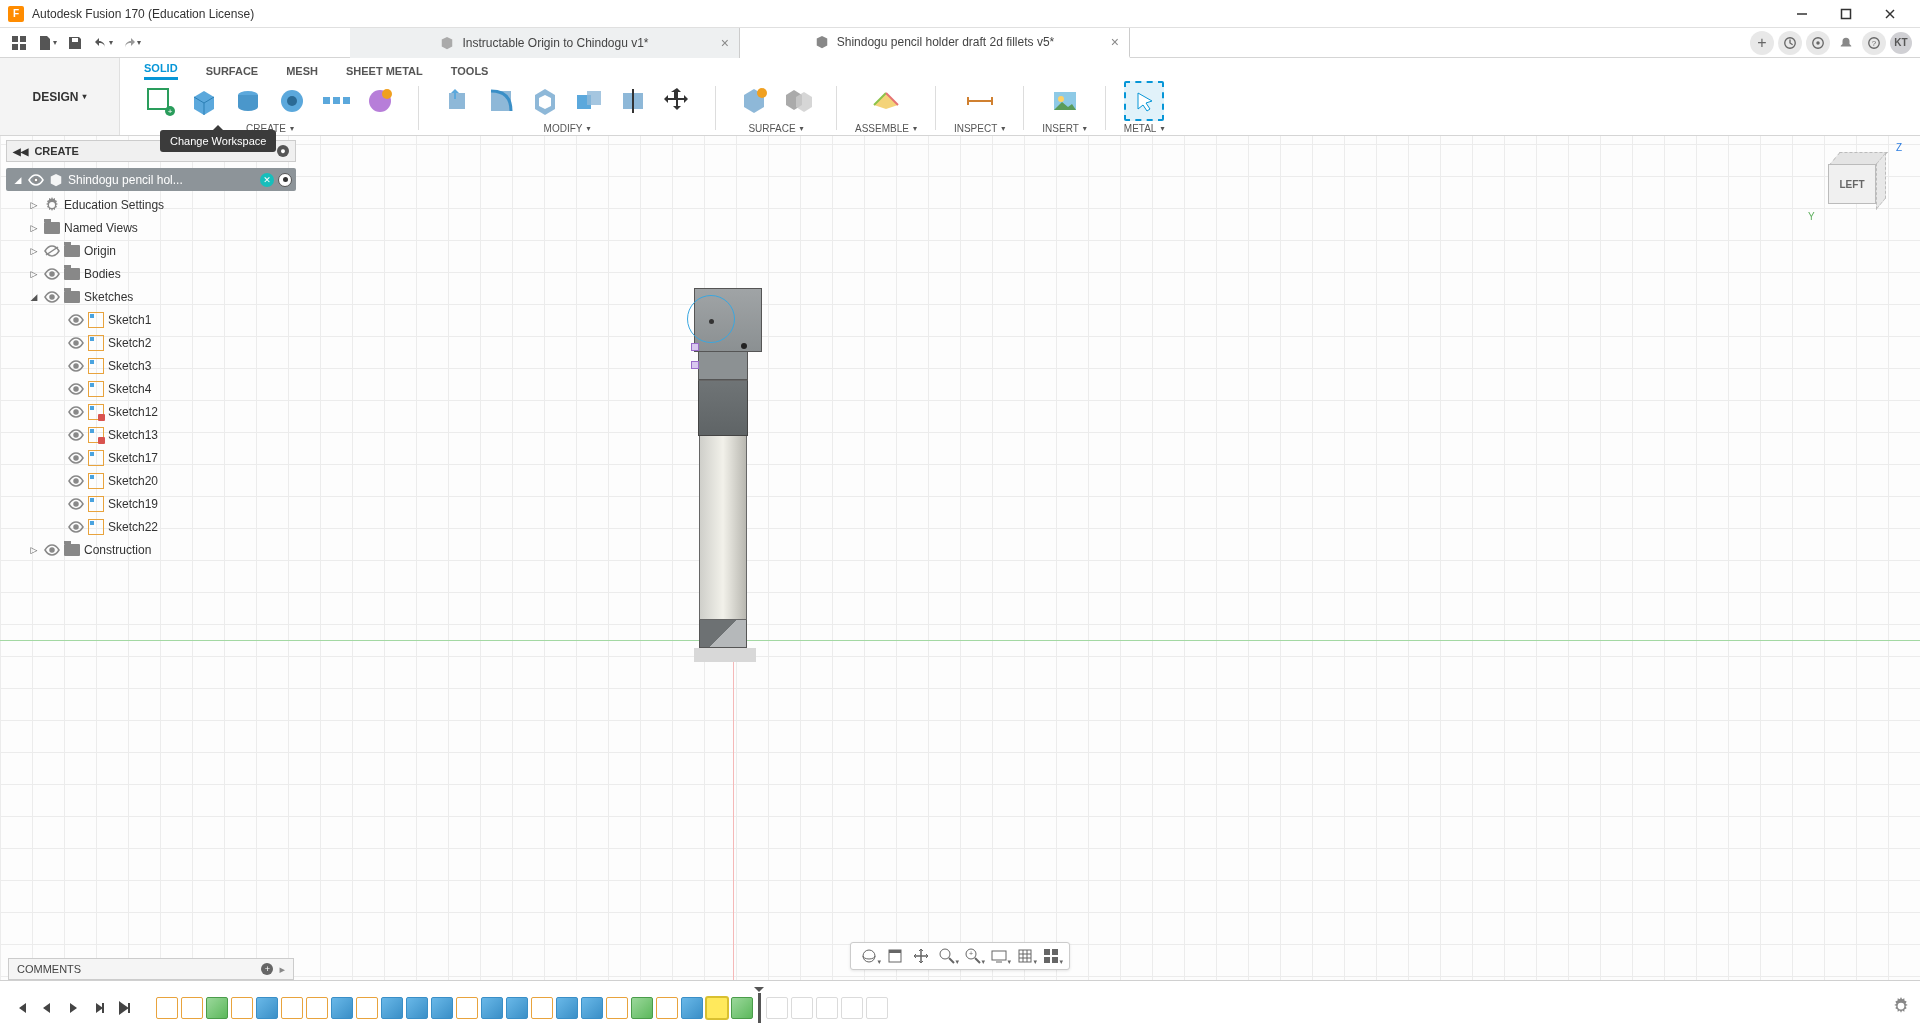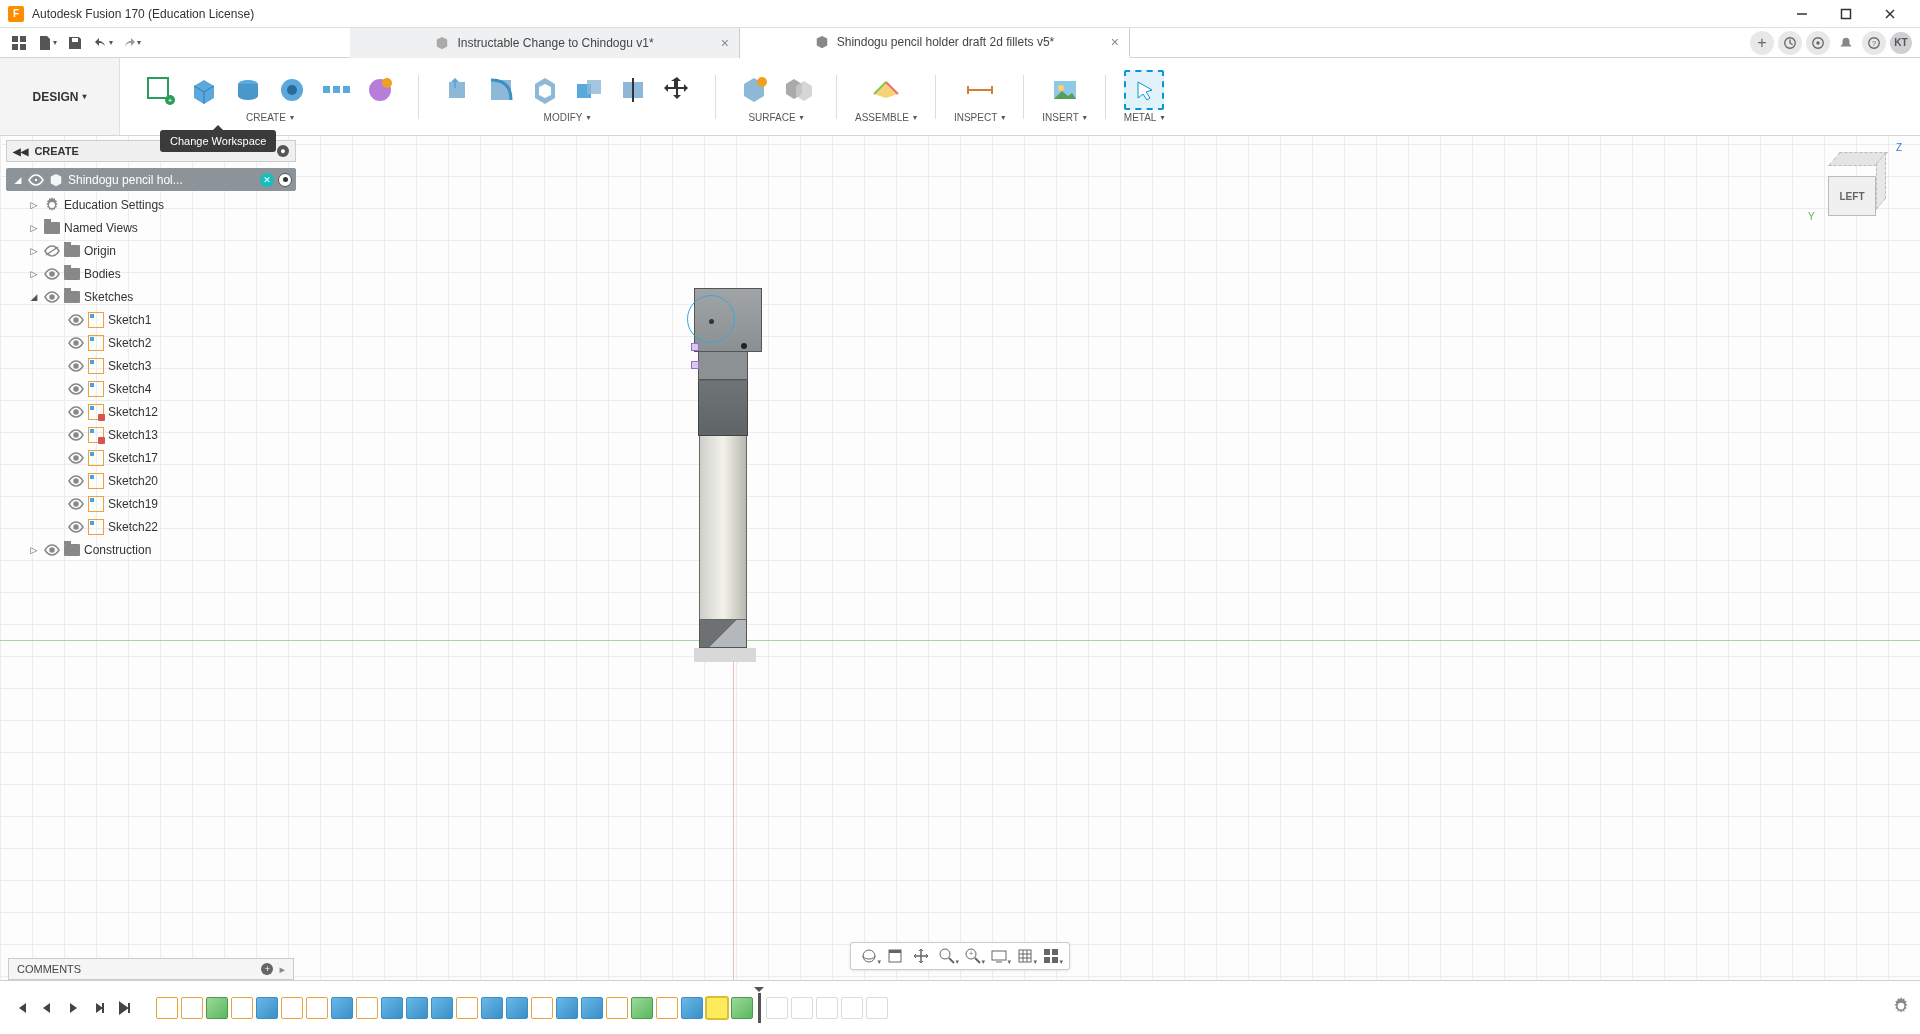--- a/index.html
+++ b/index.html
@@ -92,21 +92,21 @@
 .m-top .an1 { position:absolute; left:-4px; top:54px; width:8px;height:8px; border:1px solid #9a6cc9; background:#d9c8ef;}
 .m-top .an2 { position:absolute; left:-4px; top:72px; width:8px;height:8px; border:1px solid #9a6cc9; background:#d9c8ef;}
 .m-mid1 { width:50px; height:28px; margin-left:4px; background:#8c9193; border:1px solid #555; border-top:none;}
 .m-mid2 { width:50px; height:56px; margin-left:4px; background:linear-gradient(#6f7476,#5f6466); border:1px solid #444; border-top:1px solid #666;}
 .m-body { width:48px; height:184px; margin-left:5px; background:linear-gradient(90deg,#cfcfca,#f2f1ea,#b8b7b0); border:1px solid #666; border-top:none;}
 .m-foot { width:48px; height:28px; margin-left:5px; background:linear-gradient(135deg,#6d7173 50%,#b5b8ba 50%); border:1px solid #555; border-top:none;}
 .m-shadow { width:62px; height:14px; margin-left:0px; background:#d8d8d8; }
 
 
 .view-cube { position:absolute; top:148px; right:28px; width:70px; height:70px; }
-.vc-face { position:absolute; left:6px; top:16px; width:48px; height:40px; background:#f0f0f0; border:1px solid #bbb; display:flex;align-items:center;justify-content:center; font-size:10px; color:#666; font-weight:600;margin-top:12px;}
+.vc-face { position:absolute; left:6px; top:16px; width:48px; height:40px; background:#f0f0f0; border:1px solid #bbb; display:flex;align-items:center;justify-content:center; font-size:10px; color:#666; font-weight:600;}
 .vc-top { position:absolute; left:12px; top:4px; width:48px; height:14px; background:#e4e4e4; border:1px dashed #bbb; transform:skewX(-40deg);}
 .vc-side { position:absolute; left:54px; top:10px; width:10px; height:46px; background:#e8e8e8; border:1px dashed #bbb; transform:skewY(-50deg);}
 .vc-axis-z { position:absolute; right:-10px; top:-6px; font-size:10px; color:#2b7ce0;}
 .vc-axis-y { position:absolute; left:-14px; bottom:-4px; font-size:10px; color:#5fb05f;}
 
 
 .nav-bar { position:absolute; left:50%; transform:translateX(-50%); bottom:64px; height:28px; background:#fff; border:1px solid #ccc; border-radius:3px; display:flex; align-items:center; padding:0 6px; gap:2px; box-shadow:0 1px 3px rgba(0,0,0,0.1); z-index:15;}
 .nav-btn { width:24px; height:22px; display:flex;align-items:center;justify-content:center; cursor:pointer; color:#666; position:relative;}
 .nav-btn .dd { font-size:7px; position:absolute; right:0; bottom:1px;}
 
@@ -188,21 +188,21 @@
           <path d="M10 3l4 4-4 4V8c-4 0-6 2-6 5 0-5 3-7 6-7V3z" fill="#999"></path>
         </svg>
         <span style="font-size:8px;">▾</span>
       </div>
   </div>
   <div class="doc-tabs">
     <div class="doc-tab">
       <svg class="cube-ic" viewBox="0 0 16 16">
           <path d="M8 1l6 3v8l-6 3-6-3V4z" fill="#aaa"></path>
         </svg>
-      <span>Instructable Change to Chindogu v1*</span>
+      <span>Instructable Origin to Chindogu v1*</span>
       <span class="close-x">×</span>
     </div>
     <div class="doc-tab active">
       <svg class="cube-ic" viewBox="0 0 16 16">
           <path d="M8 1l6 3v8l-6 3-6-3V4z" fill="#888"></path>
         </svg>
       <span>Shindogu pencil holder draft 2d fillets v5*</span>
       <span class="close-x">×</span>
     </div>
   </div>
@@ -234,20 +234,27 @@
     <div class="avatar">KT</div>
   </div>
 </div>
 
 <div class="ribbon">
   <div class="design-btn">
       <span>DESIGN</span>
       <span style="font-size:8px;margin-left:4px;">▾</span>
     </div>
   <div class="ribbon-main">
+    <div class="ribbon-tabs">
+      <div class="ribbon-tab active">SOLID</div>
+      <div class="ribbon-tab">SURFACE</div>
+      <div class="ribbon-tab">MESH</div>
+      <div class="ribbon-tab">SHEET METAL</div>
+      <div class="ribbon-tab">TOOLS</div>
+    </div>
     <div class="ribbon-tools">
 
       <div class="tool-group">
         <div class="tool-row">
           <div class="tool-btn">
               <svg viewBox="0 0 32 32">
                 <rect x="4" y="4" width="20" height="20" fill="none" stroke="#2a9d5c" stroke-width="2"></rect>
                 <circle cx="26" cy="26" r="5" fill="#2a9d5c"></circle>
                 <text x="26" y="29" text-anchor="middle" font-size="8" fill="#fff">+</text>
               </svg>

